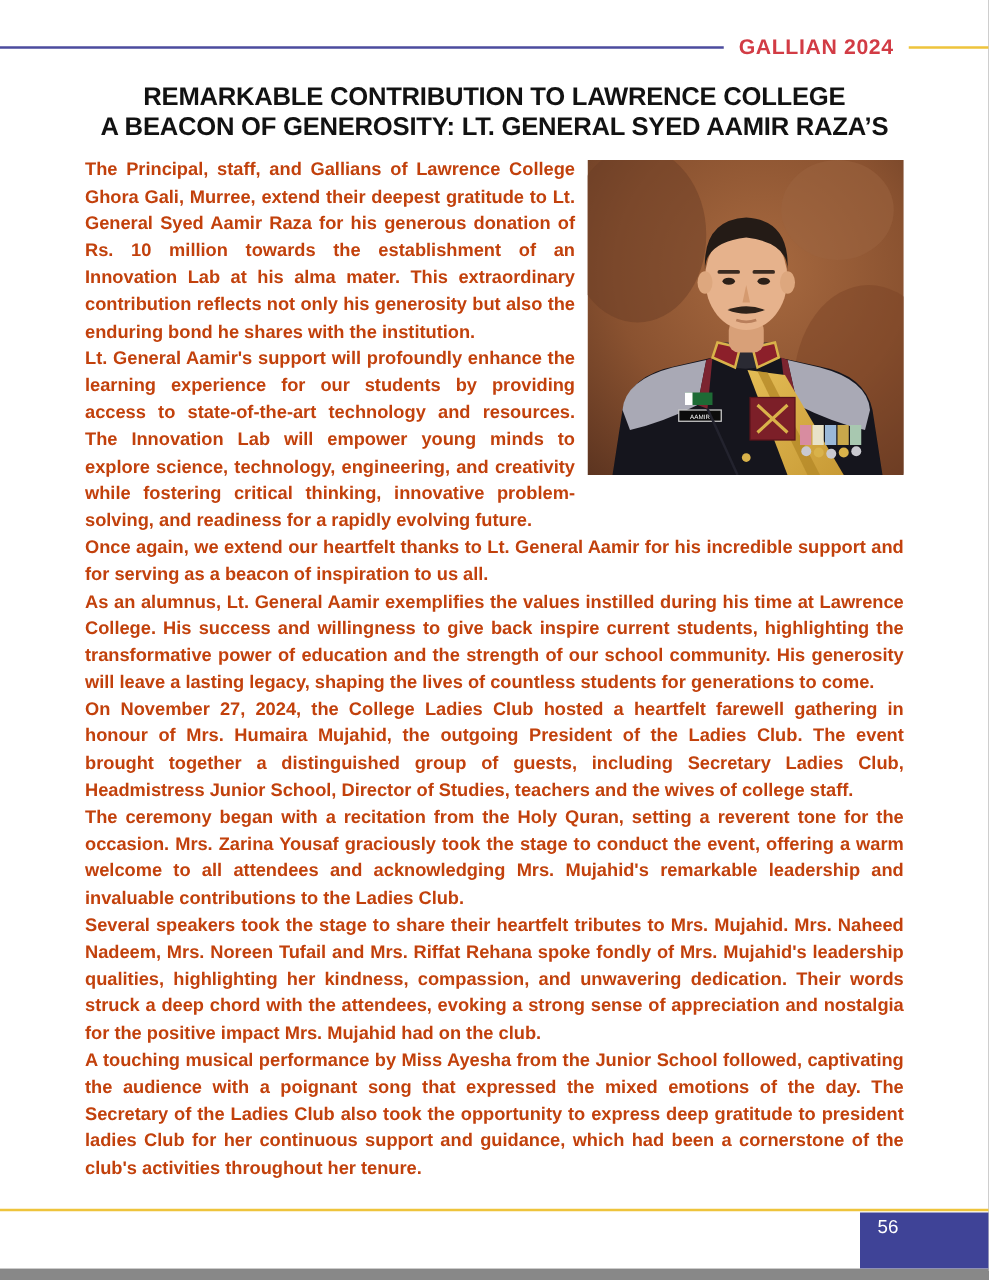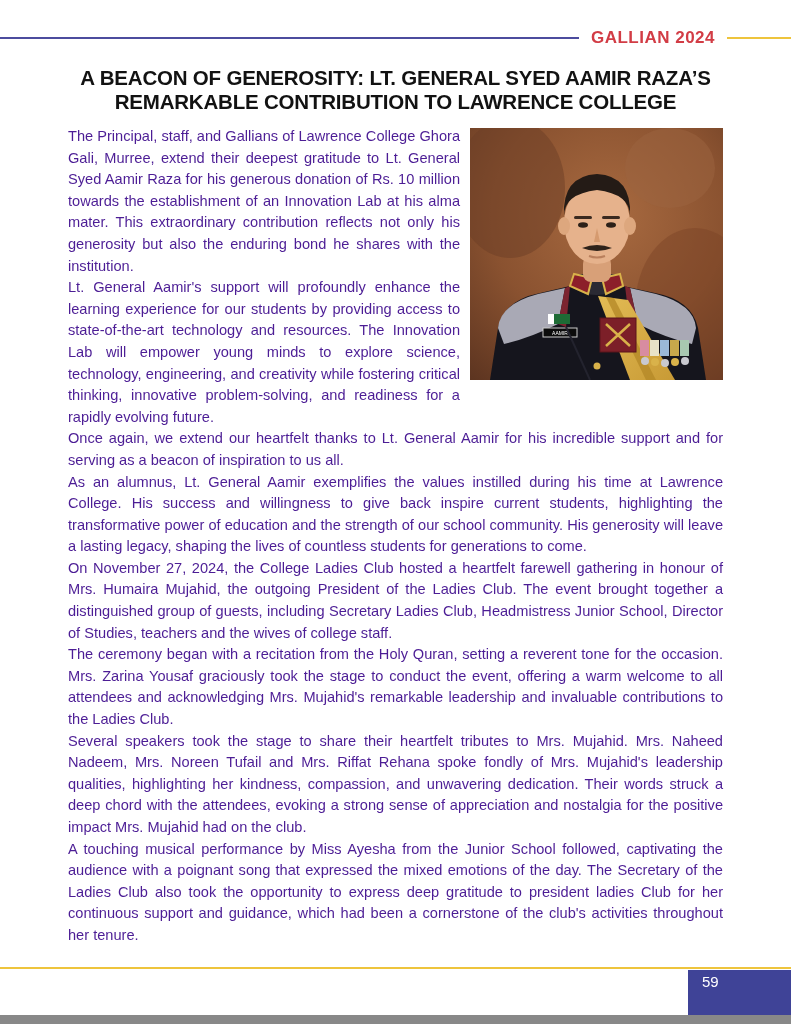--- a/index.html
+++ b/index.html
@@ -31,21 +31,22 @@
     font-weight:800;
     font-size:20.5px;line-height:24px;
     letter-spacing:-0.2px;
     color:#121212;
     margin:14px 0 12px 0;
   }
   .body-text p{
     margin:0;
     font-size:14.6px;line-height:21.6px;
     text-align:justify;
-    color:#4c1d95;
+    color:#c2410c;
+    font-weight:bold;
   }
   
   .portrait{
     float:right;
     width:253px;height:252px;
     margin:2px 0 6px 10px;
     display:block;
   }
   .clearfix::after{content:"";display:block;clear:both;}
   
@@ -71,22 +72,22 @@
   <div class="header-rule">
     <span class="rule-blue"></span>
     <span class="magazine-title">GALLIAN 2024</span>
     <span class="rule-yellow"></span>
   </div>
 
   <div class="content">
 
     <div>
       <div class="article-title">
+        <div>REMARKABLE CONTRIBUTION TO LAWRENCE COLLEGE</div>
         <div>A BEACON OF GENEROSITY: LT. GENERAL SYED AAMIR RAZA’S</div>
-        <div>REMARKABLE CONTRIBUTION TO LAWRENCE COLLEGE</div>
       </div>
 
       <div class="body-text clearfix">
 
         <svg class="portrait" viewBox="0 0 253 252" xmlns="http://www.w3.org/2000/svg" role="img">
           <defs>
             <radialGradient id="bgGrad" cx="55%" cy="35%" r="85%">
               <stop offset="0%" stop-color="#a86a40"></stop>
               <stop offset="55%" stop-color="#8a5230"></stop>
               <stop offset="100%" stop-color="#5c3420"></stop>
@@ -170,16 +171,16 @@
         <p>The ceremony began with a recitation from the Holy Quran, setting a reverent tone for the occasion. Mrs. Zarina Yousaf graciously took the stage to conduct the event, offering a warm welcome to all attendees and acknowledging Mrs. Mujahid's remarkable leadership and invaluable contributions to the Ladies Club.</p>
         <p>Several speakers took the stage to share their heartfelt tributes to Mrs. Mujahid. Mrs. Naheed Nadeem, Mrs. Noreen Tufail and Mrs. Riffat Rehana spoke fondly of Mrs. Mujahid's leadership qualities, highlighting her kindness, compassion, and unwavering dedication. Their words struck a deep chord with the attendees, evoking a strong sense of appreciation and nostalgia for the positive impact Mrs. Mujahid had on the club.</p>
         <p>A touching musical performance by Miss Ayesha from the Junior School followed, captivating the audience with a poignant song that expressed the mixed emotions of the day. The Secretary of the Ladies Club also took the opportunity to express deep gratitude to president ladies Club for her continuous support and guidance, which had been a cornerstone of the club's activities throughout her tenure.</p>
       </div>
     </div>
 
   </div>
 
   <div class="footer-rule"></div>
   <div class="page-number-box">
-    <span class="page-number">59</span>
+    <span class="page-number">56</span>
   </div>
 
 </div>
 
 </body></html>

